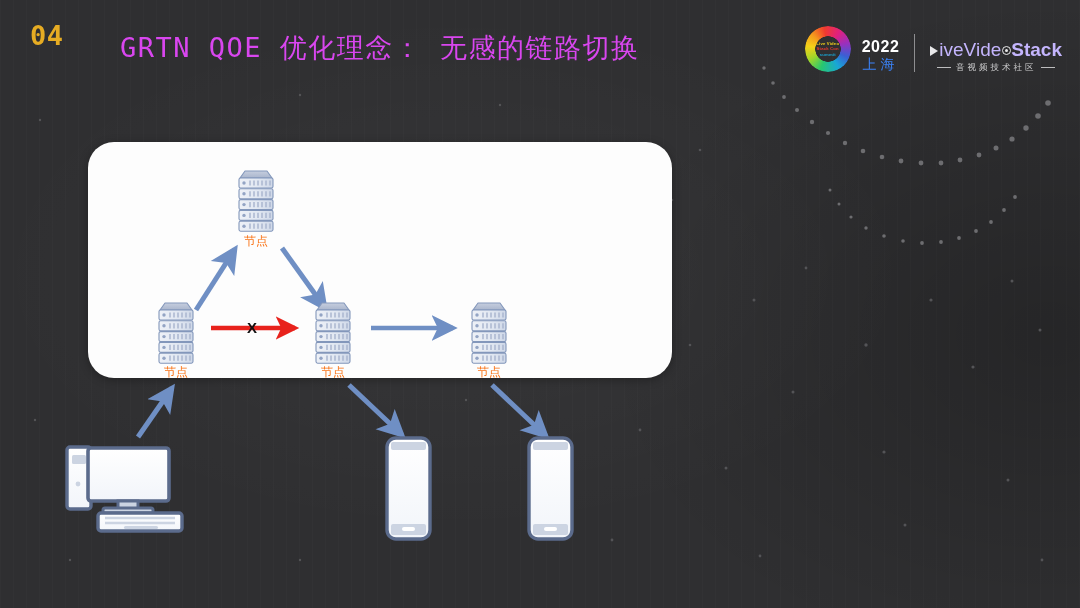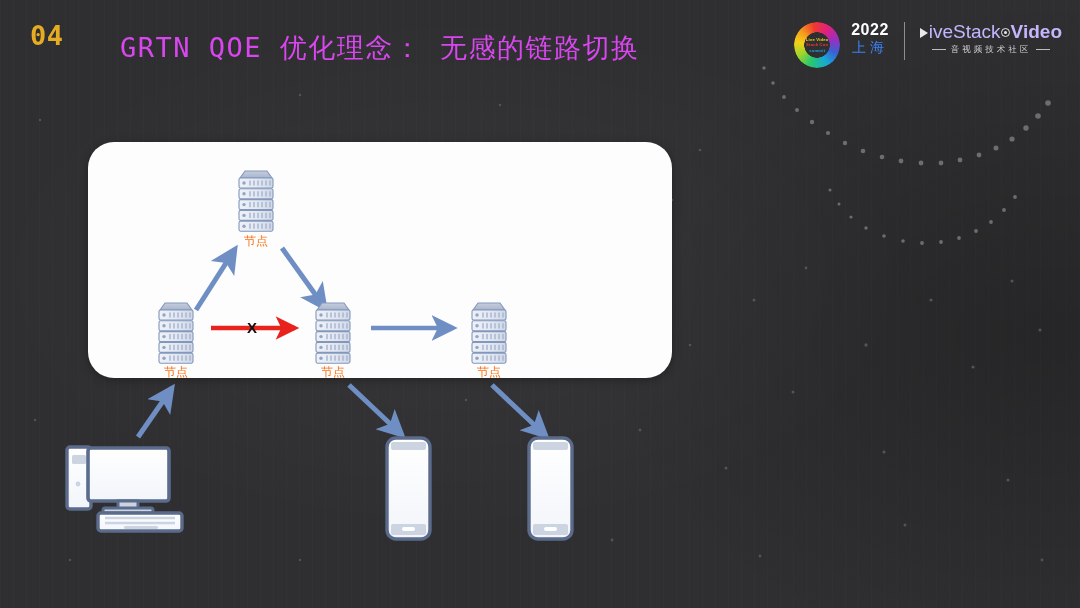--- a/index.html
+++ b/index.html
@@ -39,21 +39,21 @@
   }
   #title{
     position:absolute;left:92px;top:30px;
     font-size:27px;color:#d946ef;letter-spacing:1.5px;
     font-family:"DejaVu Sans Mono","Liberation Mono",monospace;
     white-space:nowrap;
     margin-left:28px;
   }
 
   
-  #brand{position:absolute;right:18px;top:22px;height:50px;display:flex;align-items:flex-start;gap:11px;}
+  #brand{position:absolute;right:18px;top:22px;height:50px;display:flex;align-items:flex-end;gap:11px;}
   .ringwrap{position:relative;width:46px;height:46px;}
   .ring{
     position:absolute;inset:0;border-radius:50%;
     background:conic-gradient(from 200deg,
       #28c76f 0deg, #9fd62a 40deg, #f4d119 78deg,
       #f59b1c 112deg, #ef3b2e 150deg, #e2207c 192deg,
       #9b2fbd 232deg, #3b5fd4 272deg, #18a7d6 310deg, #28c76f 360deg);
     -webkit-mask:radial-gradient(circle, transparent 0 12.5px, #000 13px);
             mask:radial-gradient(circle, transparent 0 12.5px, #000 13px);
   }
@@ -210,23 +210,23 @@
     </div>
     <div id="yearblock">
       <div id="yr">2022</div>
       <div id="city">上海</div>
     </div>
     <div id="vsep"></div>
     <div id="lvsblock">
       <div id="lvs">
         <span class="playtri"></span>
           <span class="lt">ive</span>
-          <span class="lt">Stack</span>
+          <span class="lt">Vide</span>
           <span class="odot"></span>
-          <span class="bd">Video</span>
+          <span class="bd">Stack</span>
       </div>
       <div id="subcn">
         <i class="dash"></i>
         <span>音视频技术社区</span>
         <i class="dash"></i>
       </div>
     </div>
   </div>
 
   <div id="panel"></div>

